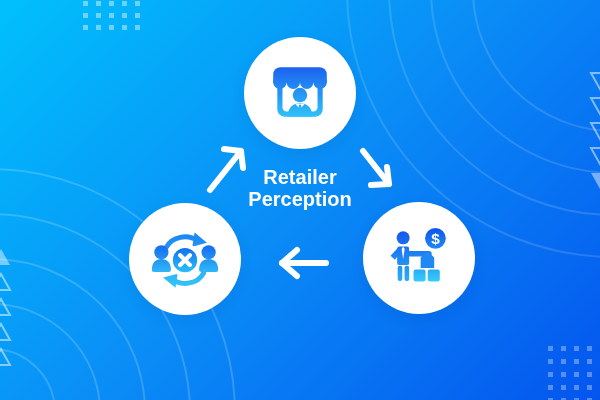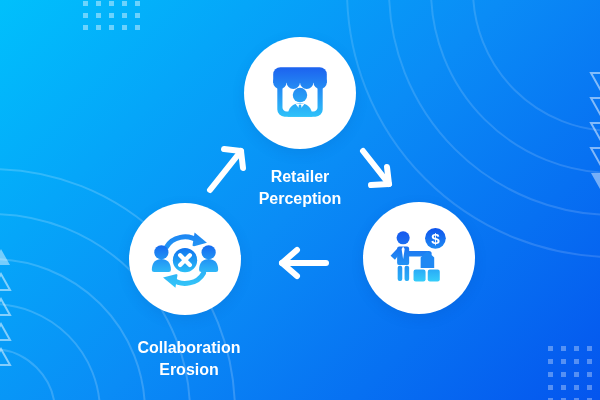--- a/index.html
+++ b/index.html
@@ -39,21 +39,21 @@
   }
   .arc{position:absolute;border-radius:50%;border:2px solid rgba(255,255,255,.14);}
   .tris{position:absolute;}
   
   .node-circle{
     position:absolute;width:112px;height:112px;border-radius:50%;background:#fff;
     display:flex;align-items:center;justify-content:center;
     box-shadow:0 4px 14px rgba(0,40,120,.10);
   }
   .node-label{
-    position:absolute;color:#fff;font-weight:bold;font-size:16px;line-height:22px;
+    position:absolute;color:#fff;font-weight:bold;font-size:20px;line-height:22px;
     text-align:center;white-space:pre-line;transform:translateX(-50%);
   }
   .arrow{position:absolute;}
 </style>
 </head>
 <body>
 
 <div class="stage">
 
   <div class="arc" style="left:472px;top:-152px;width:280px;height:280px;"></div>
@@ -146,22 +146,20 @@
         <line x1="36.3" y1="28.7" x2="27.7" y2="37.3"></line>
       </g>
       <g fill="url(#g-pers)">
         <circle cx="11" cy="26" r="6.3"></circle>
         <path d="M2.5 41.5c0-6.5 3.8-9.5 8.5-9.5s8.5 3 8.5 9.5a2 2 0 0 1-2 2h-13a2 2 0 0 1-2-2z"></path>
         <circle cx="53" cy="26" r="6.3"></circle>
         <path d="M44.5 41.5c0-6.5 3.8-9.5 8.5-9.5s8.5 3 8.5 9.5a2 2 0 0 1-2 2h-13a2 2 0 0 1-2-2z"></path>
       </g>
     </svg>
   </div>
-  <div class="node-label" style="left:189px;top:337px;">Collaboration
-Erosion</div>
 
   <div class="node-circle" style="left:363px;top:202px;">
     <svg width="70" height="70" viewBox="0 0 64 64">
       <defs>
         <linearGradient id="g-sup" x1="0" y1="8" x2="0" y2="56" gradientUnits="userSpaceOnUse">
           <stop offset="0" stop-color="#1659ee"></stop>
             <stop offset="1" stop-color="#2bb4f7"></stop>
         </linearGradient>
         <linearGradient id="g-box" x1="0" y1="40" x2="0" y2="54" gradientUnits="userSpaceOnUse">
           <stop offset="0" stop-color="#27a3f6"></stop>

